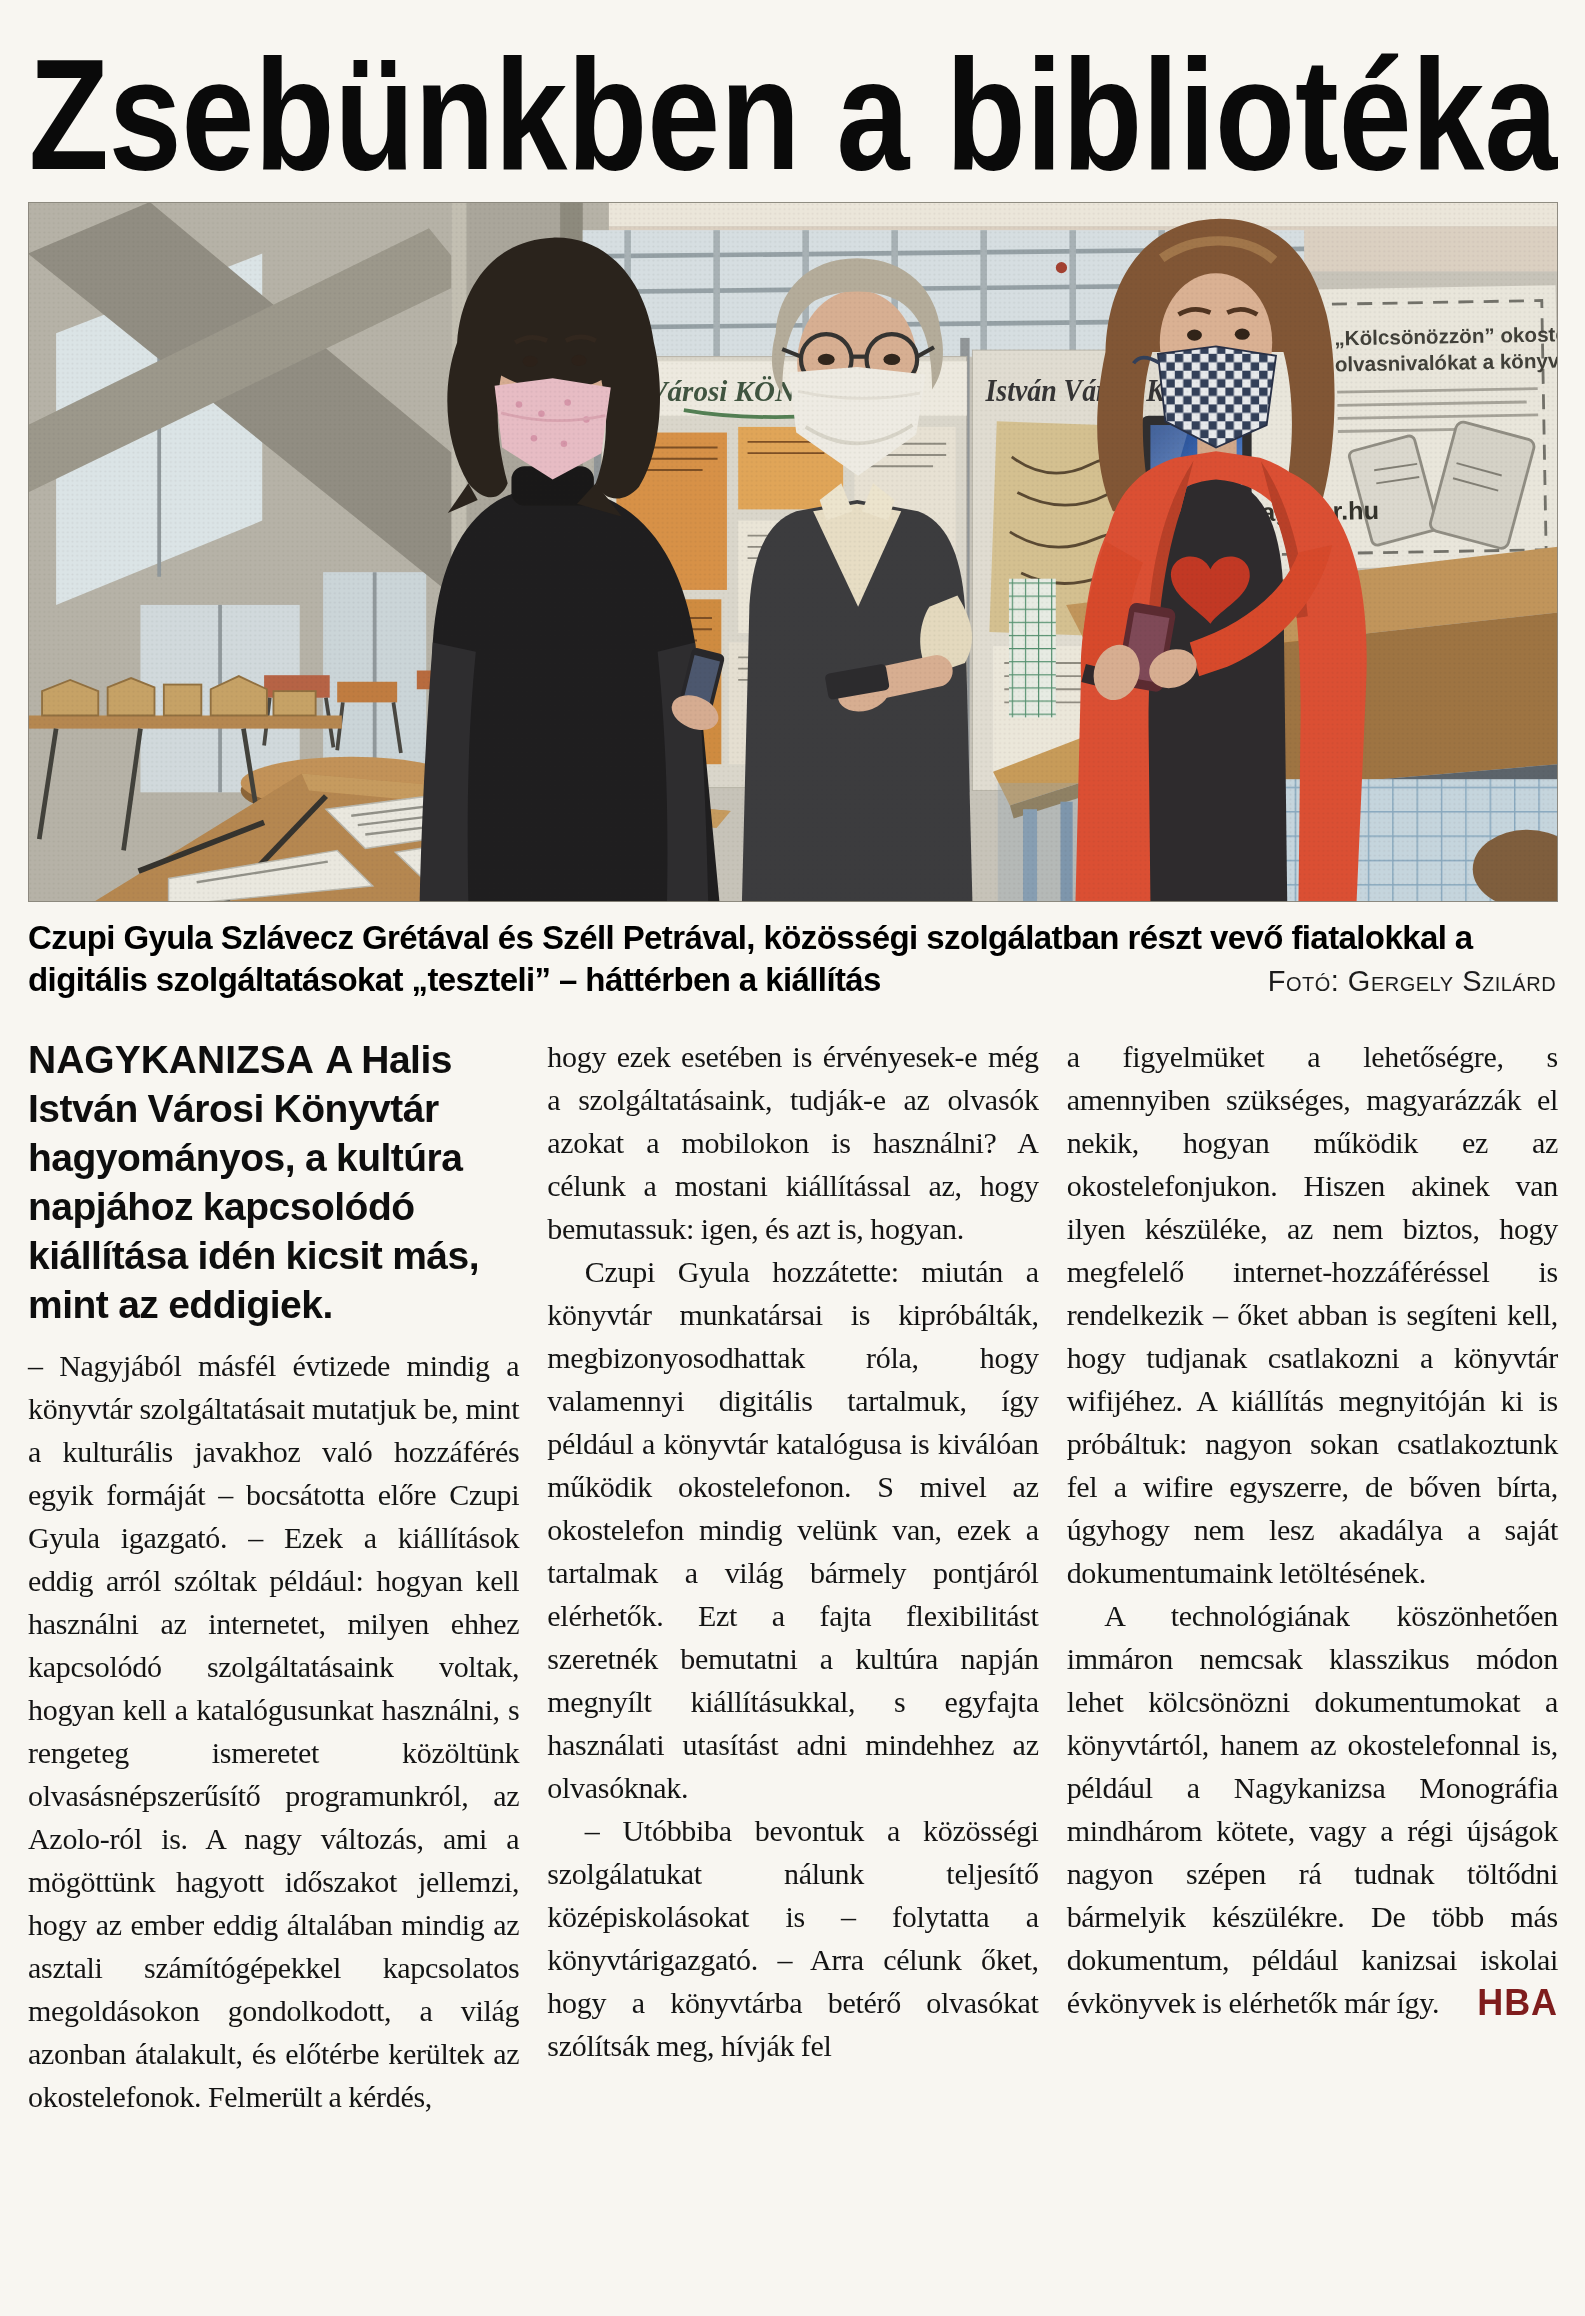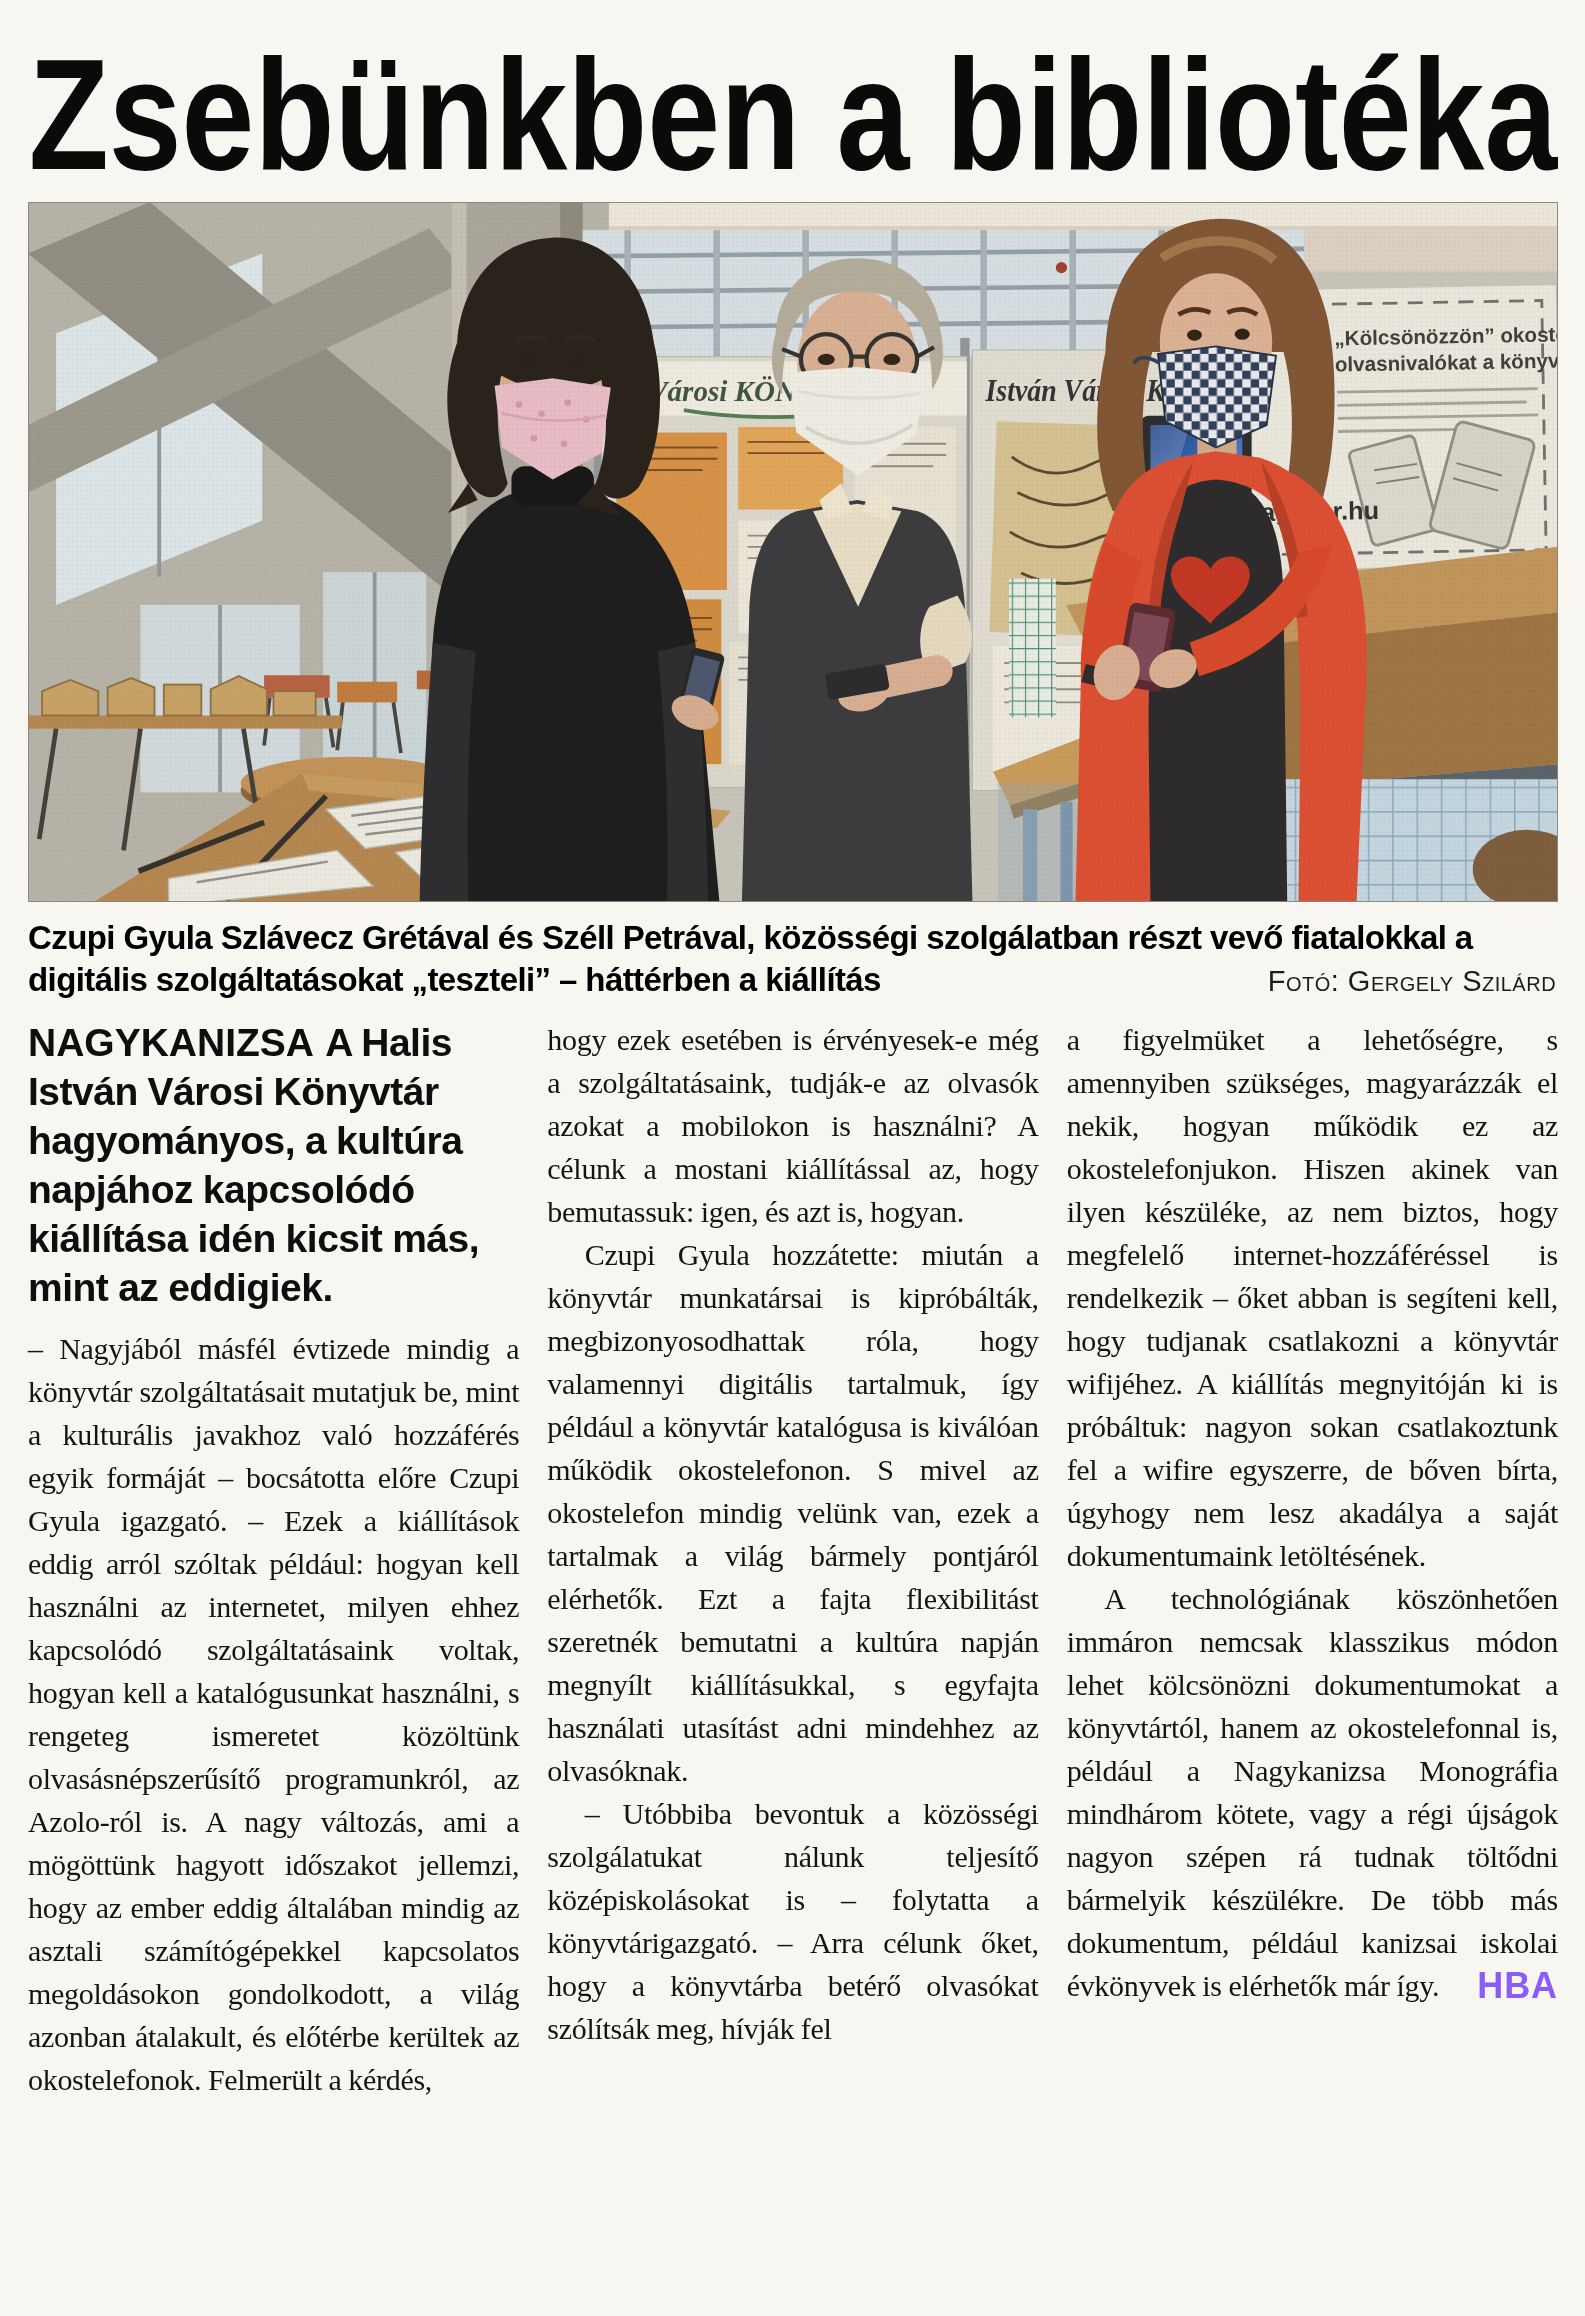--- a/index.html
+++ b/index.html
@@ -14,34 +14,34 @@
   .caption-row{position:relative;margin-top:15px;width:1530px;}
   .caption{
     margin:0;font-family:"Liberation Sans", sans-serif;font-weight:bold;
     font-size:33px;line-height:1.27;letter-spacing:-0.6px;color:#000000;max-width:1530px;
   }
   .credit{
     position:absolute;right:1.9px;bottom:2.8px;
     font-family:"Liberation Sans", sans-serif;font-variant:small-caps;
     font-size:29px;letter-spacing:0.5px;color:#1c1c1c;font-weight:400;text-align:center;
   }
-  .columns{display:flex;gap:28px;margin-top:17px;width:1530px;}
+  .columns{display:flex;gap:28px;margin-top:34px;width:1530px;}
   .col{flex:1 1 0;min-width:0;}
   .col p{margin:0;text-align:justify;font-size:30px;line-height:43px;letter-spacing:-0.3px;word-spacing:-0.5px;hyphens:auto;}
   p.lead{
     font-family:"Liberation Sans", sans-serif;font-weight:bold;
     font-size:39px;line-height:49px;letter-spacing:-0.5px;color:#0e0e0e;
     margin-bottom:15px !important;text-align:left !important;
   }
   p.lead .loc{font-weight:900;letter-spacing:0;margin-right:11.2px;}
   p.indent{text-indent:1.25em;}
   .sig{
     margin-top:-43px;text-align:right;
     font-family:"Liberation Sans", sans-serif;font-weight:900;
-    font-size:36px;line-height:43px;color:#8b5cf6;letter-spacing:0.9px;
+    font-size:36px;line-height:43px;color:#7f1d1d;letter-spacing:0.9px;
   }
   
   .board-title{font-family:"Liberation Serif", serif;font-style:italic;font-weight:bold;}
   .banner-head{font-family:"Liberation Sans", sans-serif;font-weight:bold;}
 </style>
 </head>
 <body>
 
 <div class="page">
 

